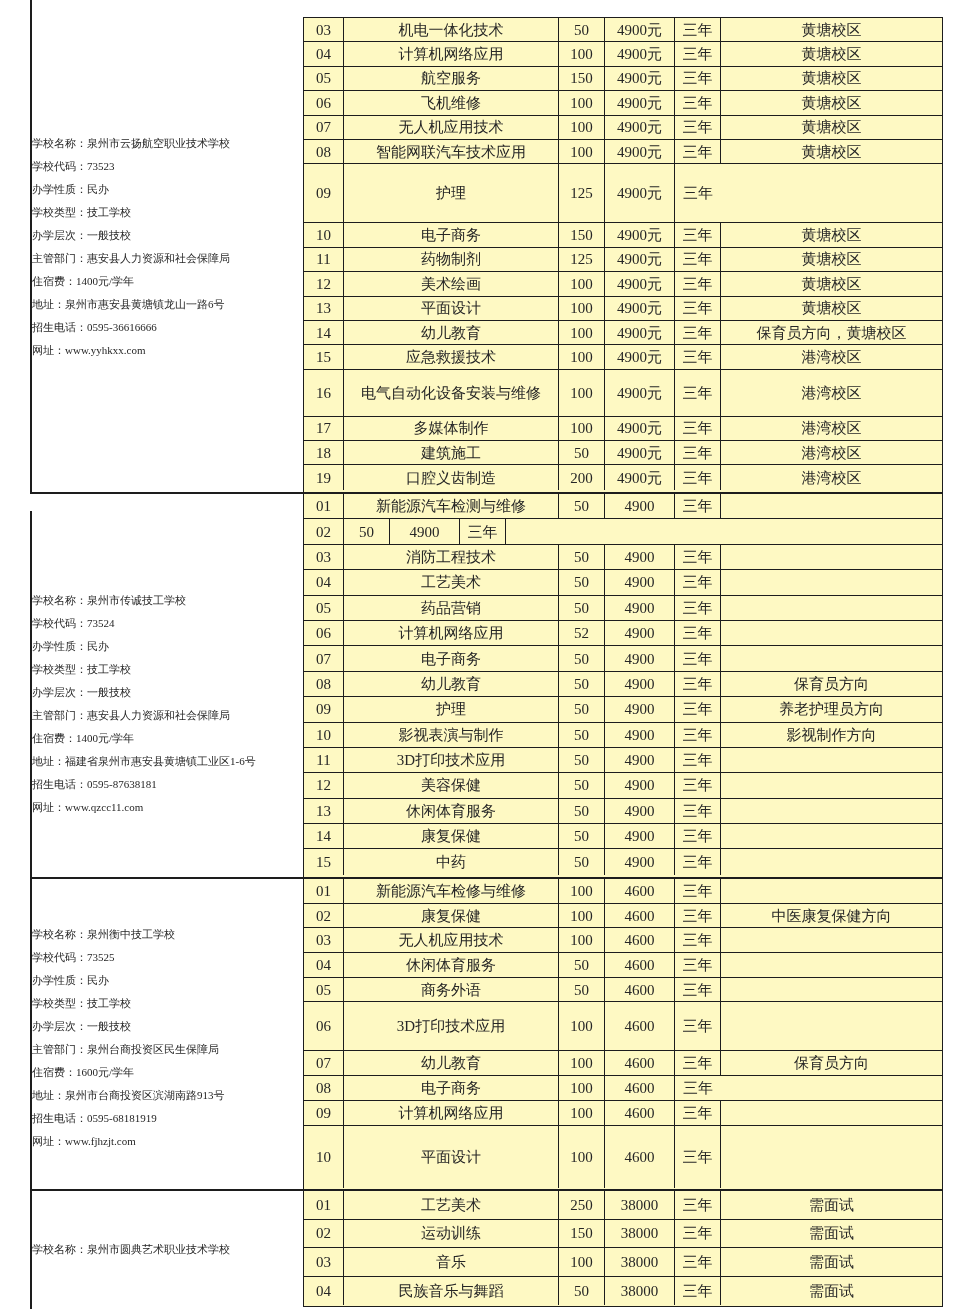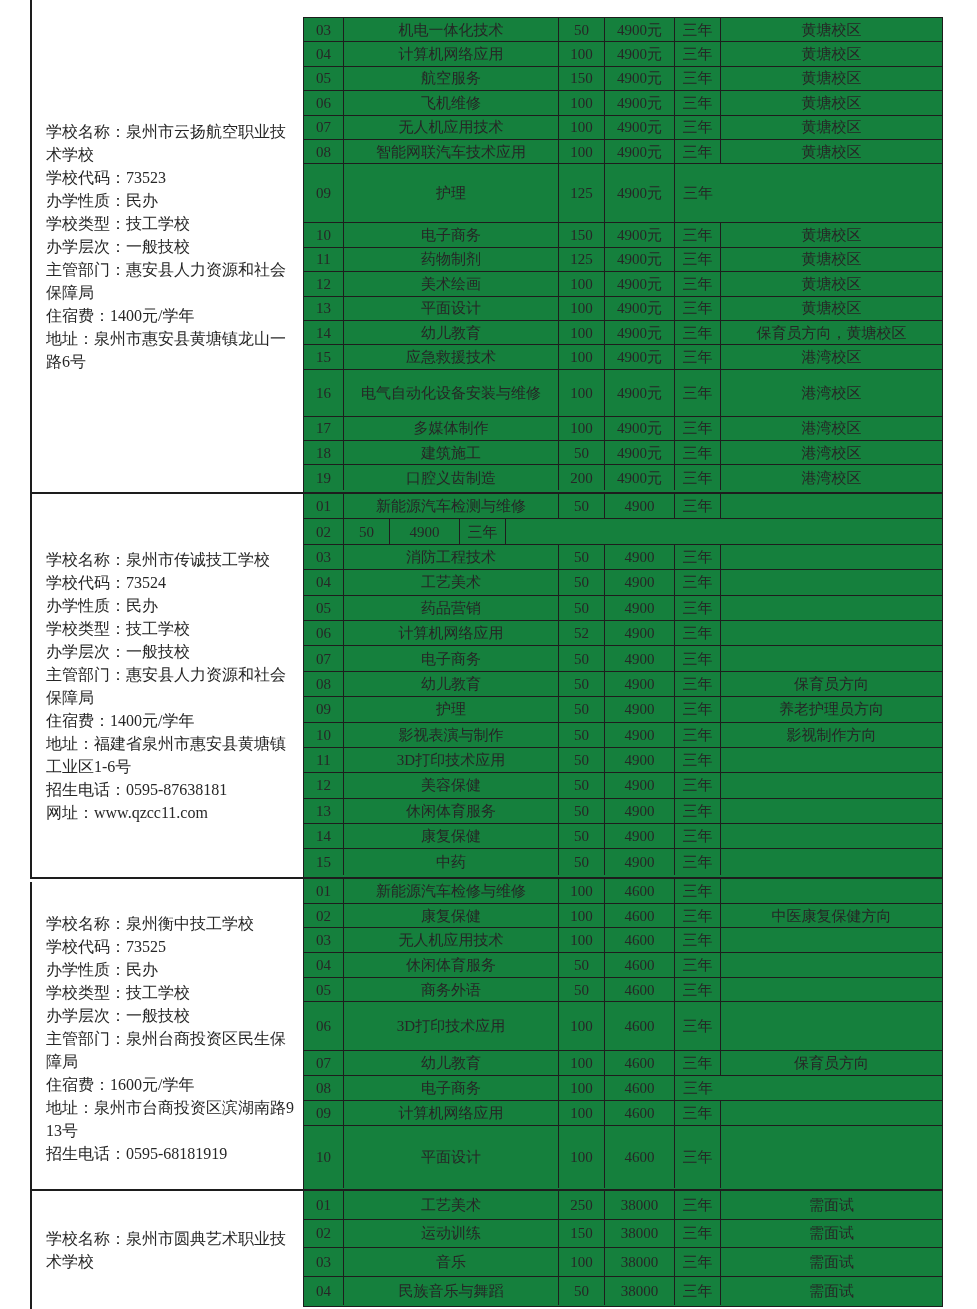--- a/index.html
+++ b/index.html
@@ -17,36 +17,36 @@
     position: absolute;
     left: 30px;
     width: 273px;
     box-sizing: border-box;
     border-left: 2px solid #1d1d1d;
     display: flex;
     align-items: center;
   }
   .info-text {
     width: 100%;
-    padding: 2px 3px 2px 14px;
-    font-size: 16px;
+    padding: 2px 3px 2px 0;
+    font-size: 11px;
     line-height: 23px;
     text-align: left;
   }
   .info-line { word-break: break-all; }
   
   .ptable {
     position: absolute;
     left: 303px;
     width: 640px;
     box-sizing: border-box;
     border: 1.5px solid #1d1d1d;
     display: flex;
     flex-direction: column;
-    background: #15803d;
+    background: #fef9c3;
   }
   .row {
     display: flex;
     align-items: stretch;
     border-bottom: 1px solid #1d1d1d;
     box-sizing: border-box;
   }
   .row:last-child { border-bottom: none; }
   .cell {
     box-sizing: border-box;
@@ -71,21 +71,21 @@
   .t0 .row { min-height: 24.4px; }
   .t0 .row:nth-child(7)  { min-height: 59px; }
   .t0 .row:nth-child(14) { min-height: 47px; }
   .t1 .row { min-height: 25.4px; }
   .t2 .row { min-height: 24.7px; }
   .t2 .row:nth-child(6)  { min-height: 49px; }
   .t2 .row:nth-child(10) { min-height: 62px; }
   .t3 .row { min-height: 28.5px; }
   
   #info0 { top: 0;      height: 493px; }
-  #info1 { top: 493px;  height: 385px; }
+  #info1 { top: 511px;  height: 385px; }
   #info2 { top: 882px;  height: 312px; }
   #info3 { top: 1190px; height: 119px; }
   #table0 { top: 17px;   min-height: 476px; }
   #table1 { top: 493px;  min-height: 385px; }
   #table2 { top: 878px;  min-height: 312px; }
   #table3 { top: 1190px; min-height: 117px; }
   
   .sep {
     position: absolute;
     left: 30px;
@@ -106,20 +106,22 @@
   <div class="info" id="info0">
     <div class="info-text">
         <div class="info-line">学校名称：泉州市云扬航空职业技术学校</div>
         <div class="info-line">学校代码：73523</div>
         <div class="info-line">办学性质：民办</div>
         <div class="info-line">学校类型：技工学校</div>
         <div class="info-line">办学层次：一般技校</div>
         <div class="info-line">主管部门：惠安县人力资源和社会保障局</div>
         <div class="info-line">住宿费：1400元/学年</div>
         <div class="info-line">地址：泉州市惠安县黄塘镇龙山一路6号</div>
+        <div class="info-line">招生电话：0595-36616666</div>
+        <div class="info-line">网址：www.yyhkxx.com</div>
       </div>
   </div>
   <div class="ptable t0" id="table0">
       <div class="row">
         <div class="cell c-no">03</div>
         <div class="cell c-major">机电一体化技术</div>
         <div class="cell c-count">50</div>
         <div class="cell c-fee">4900元</div>
         <div class="cell c-years">三年</div>
         <div class="cell c-note">黄塘校区</div>
@@ -393,20 +395,21 @@
     <div class="info-text">
         <div class="info-line">学校名称：泉州衡中技工学校</div>
         <div class="info-line">学校代码：73525</div>
         <div class="info-line">办学性质：民办</div>
         <div class="info-line">学校类型：技工学校</div>
         <div class="info-line">办学层次：一般技校</div>
         <div class="info-line">主管部门：泉州台商投资区民生保障局</div>
         <div class="info-line">住宿费：1600元/学年</div>
         <div class="info-line">地址：泉州市台商投资区滨湖南路913号</div>
         <div class="info-line">招生电话：0595-68181919</div>
+        <div class="info-line">网址：www.fjhzjt.com</div>
       </div>
   </div>
   <div class="ptable t2" id="table2">
       <div class="row">
         <div class="cell c-no">01</div>
         <div class="cell c-major">新能源汽车检修与维修</div>
         <div class="cell c-count">100</div>
         <div class="cell c-fee">4600</div>
         <div class="cell c-years">三年</div>
         <div class="cell c-note"></div>

